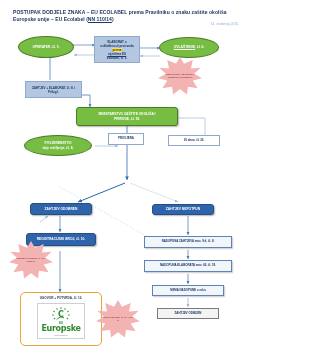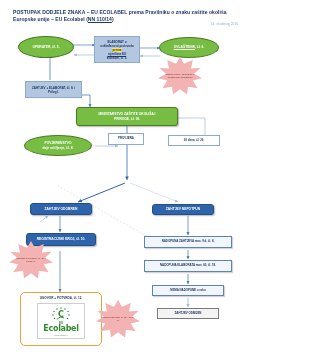--- a/index.html
+++ b/index.html
@@ -255,21 +255,21 @@
           <circle cx="35" cy="25" r="1.5"></circle>
           <circle cx="14" cy="6" r="1.5"></circle>
           <circle cx="8" cy="11" r="1.5"></circle>
           <circle cx="6" cy="18" r="1.5"></circle>
           <circle cx="9" cy="25" r="1.5"></circle>
         </g>
         <text x="22" y="22" text-anchor="middle" font-size="16" font-family="DejaVu Sans, sans-serif" font-weight="bold" fill="#2e8b2e">C</text>
         <path d="M14 27 q6 -8 14 -3" stroke="#2e8b2e" stroke-width="2" fill="none"></path>
       </svg>
       <div class="logo-eu">EU</div>
-      <div class="logo-word">Ecolabel</div>
+      <div class="logo-word">Europske</div>
       <div class="logo-cred">www.ecolabel.eu</div>
     </div>
   </div>
 
   <div class="burst" style="left:96px;top:300px;width:44px;height:38px;">
     <span>godišnja naknada, čl. 11. i Prilog III.</span>
   </div>
 
 </div>
 

